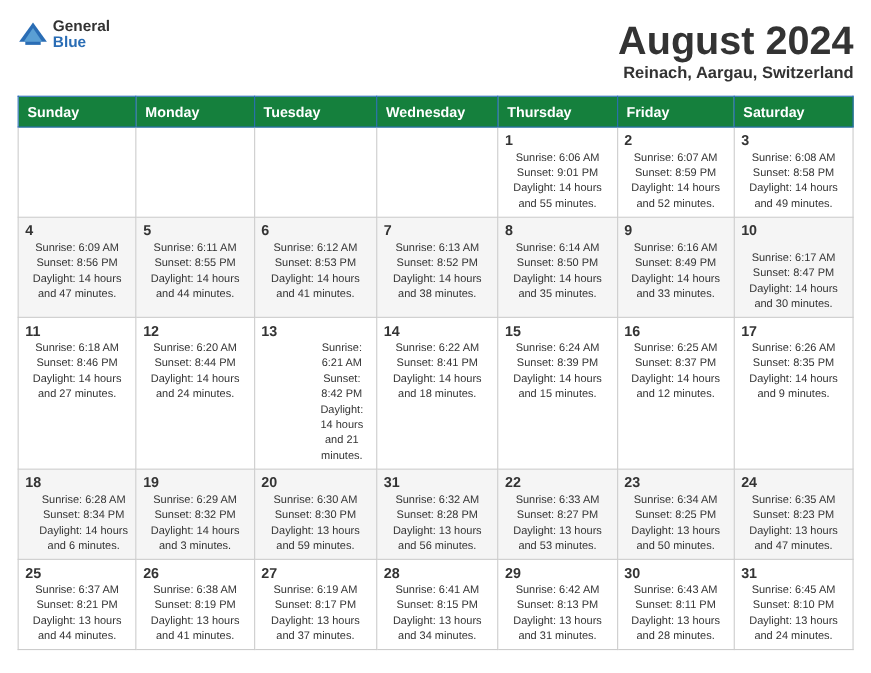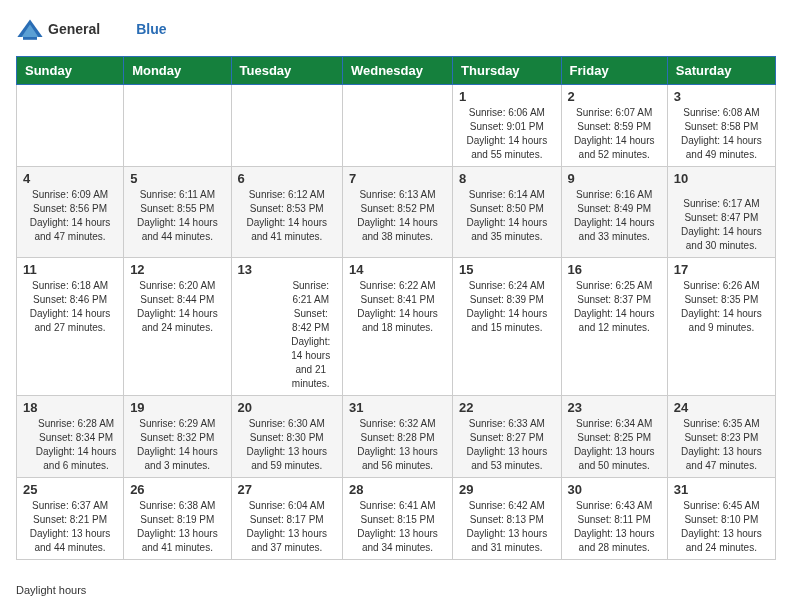--- a/index.html
+++ b/index.html
@@ -16,26 +16,25 @@
       align-items: flex-start;
       margin-bottom: 12px;
     }
     .logo {
       display: flex;
       align-items: center;
       gap: 4px;
     }
     .logo-text {
       display: flex;
-      flex-direction: row;
+      flex-direction: column;
       font-size: 14px;
       font-weight: bold;
       color: #333;
       line-height: 1.1;
-      gap: 36px;
     }
     .logo-text .general { color: #333; }
     .logo-text .blue { color: #2a6db5; }
     .logo-icon {
       width: 28px;
       height: 28px;
     }
     .title-section {
       text-align: right;
     }
@@ -107,20 +106,24 @@
     <svg class="logo-icon" viewBox="0 0 40 40">
       <polygon points="20,5 38,30 2,30" fill="#2a6db5"></polygon>
       <polygon points="20,12 32,30 8,30" fill="#5a9fd4"></polygon>
       <rect x="10" y="30" width="20" height="4" fill="#2a6db5"></rect>
     </svg>
     <div class="logo-text">
       <span class="general">General</span>
       <span class="blue">Blue</span>
     </div>
   </div>
+  <div class="title-section">
+    <div class="month-year">August 2024</div>
+    <div class="location">Reinach, Aargau, Switzerland</div>
+  </div>
 </div>
 
 <table class="calendar">
   <thead>
     <tr>
     <th>Sunday</th>
         <th>Monday</th>
         <th>Tuesday</th>
         <th>Wednesday</th>
         <th>Thursday</th>
@@ -319,21 +322,21 @@
         </td>
         <td>
           <span class="day-number">26</span>
           <div class="day-info" style="white-space: pre-line;">Sunrise: 6:38 AM
 Sunset: 8:19 PM
 Daylight: 13 hours
 and 41 minutes.</div>
         </td>
         <td>
           <span class="day-number">27</span>
-          <div class="day-info" style="white-space: pre-line;">Sunrise: 6:04 AM
+          <div class="day-info" style="white-space: pre-line;">Sunrise: 6:19 AM
 Sunset: 8:17 PM
 Daylight: 13 hours
 and 37 minutes.</div>
         </td>
         <td>
           <span class="day-number">28</span>
           <div class="day-info" style="white-space: pre-line;">Sunrise: 6:41 AM
 Sunset: 8:15 PM
 Daylight: 13 hours
 and 34 minutes.</div>

